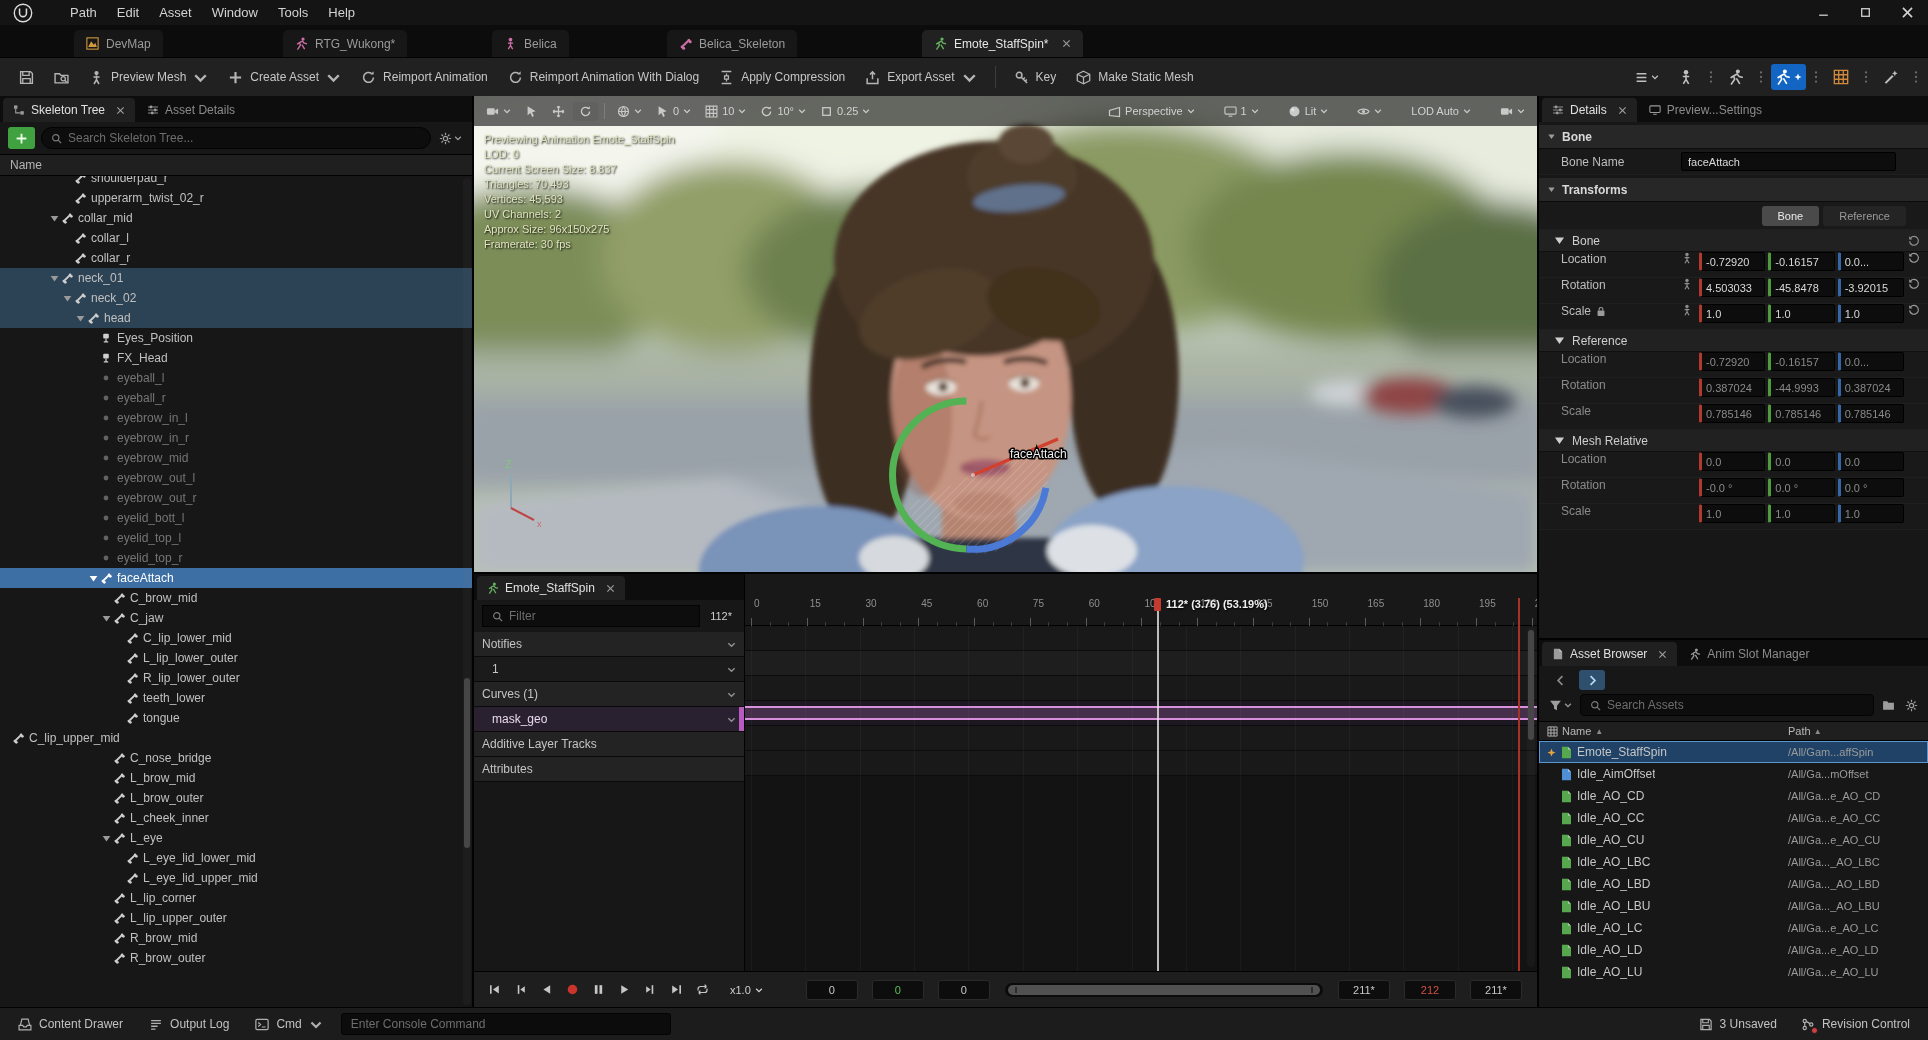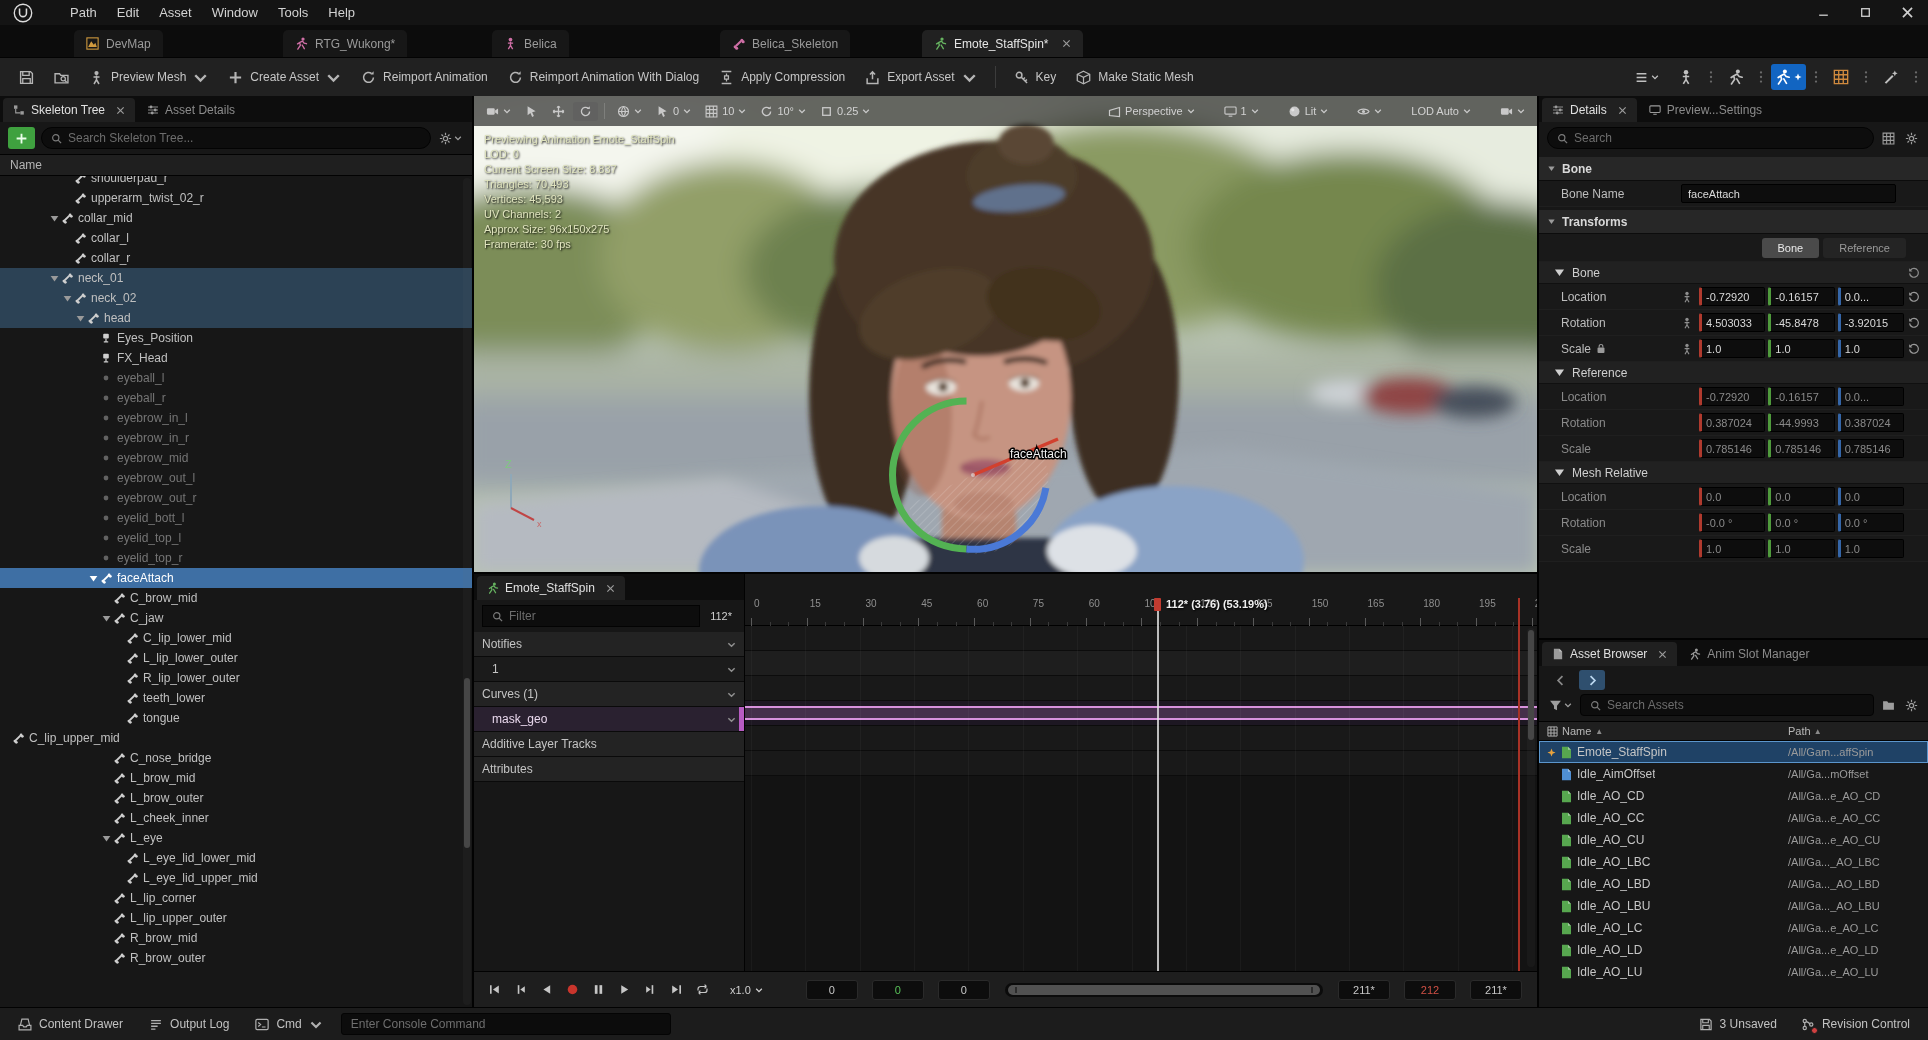--- a/index.html
+++ b/index.html
@@ -110,21 +110,21 @@
 .sec-h{height:24px;background:#272727;display:flex;align-items:center;gap:6px;padding:0 8px;font-size:12px;font-weight:bold;color:#d8d8d8;border-bottom:1px solid #0c0c0c;margin-top:3px}
 .sec-h .exp-i{width:9px;height:9px;color:#9a9a9a}
 .sub-h{height:22px;background:#212121;display:flex;align-items:center;gap:6px;padding:0 8px 0 14px;font-size:12px;color:#cfcfcf;border-bottom:1px solid #101010}
 .sub-h .rst{margin-left:auto;color:#8f8f8f;width:12px;height:12px}
 .d-row{height:26px;display:flex;align-items:center;padding:0 8px 0 22px;font-size:12px;color:#bdbdbd;background:#191919;border-bottom:1px solid #1f1f1f}
 .d-label{flex:0 0 120px;white-space:nowrap;overflow:hidden}
 .d-field{flex:1;height:19px;background:#0d0d0d;border:1px solid #000;border-radius:2px;display:flex;align-items:center;padding:0 6px;font-size:11px;color:#dadada;margin-right:24px}
 .mode-row{height:28px;display:flex;align-items:center;justify-content:flex-end;gap:4px;padding:0 22px 0 8px;background:#191919;border-bottom:1px solid #1f1f1f}
 .mbtn{padding:4px 16px;font-size:11px;border-radius:3px;background:#242424;color:#9a9a9a}
 .mbtn.active{background:#4a4a4a;color:#eaeaea}
-.t-row{height:26px;display:flex;align-items:center;padding:0 4px 0 22px;font-size:12px;background:#191919;border-bottom:1px solid #1f1f1f}
+.t-row{height:26px;display:flex;align-items:flex-start;padding:0 4px 0 22px;font-size:12px;background:#191919;border-bottom:1px solid #1f1f1f}
 .t-label{flex:0 0 120px;color:#bdbdbd;display:flex;align-items:center;gap:5px;white-space:nowrap}
 .t-label .lock-i{width:10px;height:11px;color:#9a9a9a}
 .anim{width:16px;height:12px;display:inline-flex;color:#8f8f8f;flex:none;margin-right:2px}
 .vfields{display:flex;gap:3px;flex:1;min-width:0}
 .vf{flex:1;height:19px;background:#0d0d0d;border:1px solid #000;border-left:3px solid #888;border-radius:2px;display:flex;align-items:center;padding:0 4px;font-size:11px;color:#dadada;overflow:hidden;white-space:nowrap;min-width:0}
 .t-row.dimmed .vf{color:#8a8a8a}
 .t-row.dimmed .t-label{color:#8a8a8a}
 .rstcell{width:20px;display:flex;justify-content:center;color:#9a9a9a;flex:none}
 .rstcell .icn{width:12px;height:12px}
 
@@ -218,21 +218,21 @@
     </div>
     <div class="etab" style="left: 492px;">
       <span class="icn" style="color: rgb(207, 111, 166);">
         <svg viewBox="0 0 12 12">
           <circle cx="6" cy="2.4" r="1.7" fill="currentColor"></circle>
           <path d="M6 4.4v3.4M3.6 5.6h4.8M6 7.8 4 11.2M6 7.8l2 3.4" fill="none" stroke="currentColor" stroke-width="1.2"></path>
         </svg>
       </span>
       <span>Belica</span>
     </div>
-    <div class="etab" style="left: 720px;">
+    <div class="etab" style="left: 667px;">
       <span class="icn" style="color: rgb(207, 111, 166);">
         <svg viewBox="0 0 12 12">
           <path d="M3.6 8.4 8.4 3.6" stroke="currentColor" stroke-width="2"></path>
           <circle cx="2.9" cy="9.1" r="1.4" fill="currentColor"></circle>
           <circle cx="4.3" cy="10.3" r="1.4" fill="currentColor"></circle>
           <circle cx="9.1" cy="2.9" r="1.4" fill="currentColor"></circle>
           <circle cx="10.3" cy="4.3" r="1.4" fill="currentColor"></circle>
         </svg>
       </span>
       <span>Belica_Skeleton</span>
@@ -1589,46 +1589,20 @@
     <div class="ptab">
       <span class="icn">
           <svg viewBox="0 0 14 12">
             <rect x="1" y="1.2" width="12" height="7.6" rx="1" fill="none" stroke="currentColor" stroke-width="1.2"></rect>
             <path d="M5 11h4" stroke="currentColor" stroke-width="1.2"></path>
           </svg>
         </span>
       <span>Preview...Settings</span>
     </div>
   </div>
-  <div class="srow">
-    <div class="sbox">
-      <span class="icn">
-          <svg viewBox="0 0 12 12">
-            <circle cx="5.2" cy="5.2" r="3.4" fill="none" stroke="currentColor" stroke-width="1.3"></circle>
-            <path d="M7.8 7.8 11 11" stroke="currentColor" stroke-width="1.4"></path>
-          </svg>
-        </span>
-      <input placeholder="Search" style="">
-    </div>
-    <div class="iconbtn">
-        <span class="icn">
-          <svg viewBox="0 0 12 12">
-            <path d="M1 1h10v10H1zM1 4.3h10M1 7.7h10M4.3 1v10M7.7 1v10" fill="none" stroke="currentColor" stroke-width="1"></path>
-          </svg>
-        </span>
-      </div>
-    <div class="iconbtn">
-        <span class="icn">
-          <svg viewBox="0 0 12 12">
-            <circle cx="6" cy="6" r="2" fill="none" stroke="currentColor" stroke-width="1.2"></circle>
-            <path d="M6 .8v2M6 9.2v2M.8 6h2M9.2 6h2M2.3 2.3l1.4 1.4M8.3 8.3l1.4 1.4M9.7 2.3 8.3 3.7M3.7 8.3 2.3 9.7" stroke="currentColor" stroke-width="1.1"></path>
-          </svg>
-        </span>
-      </div>
-  </div>
   <div id="details-body">
       <div class="sec-h">
         <span class="icn exp-i">
           <svg viewBox="0 0 8 8">
             <path d="M1.2 2.2h5.6L4 6.2z" fill="currentColor"></path>
           </svg>
         </span>
         <span>Bone</span>
       </div>
       <div class="d-row">

